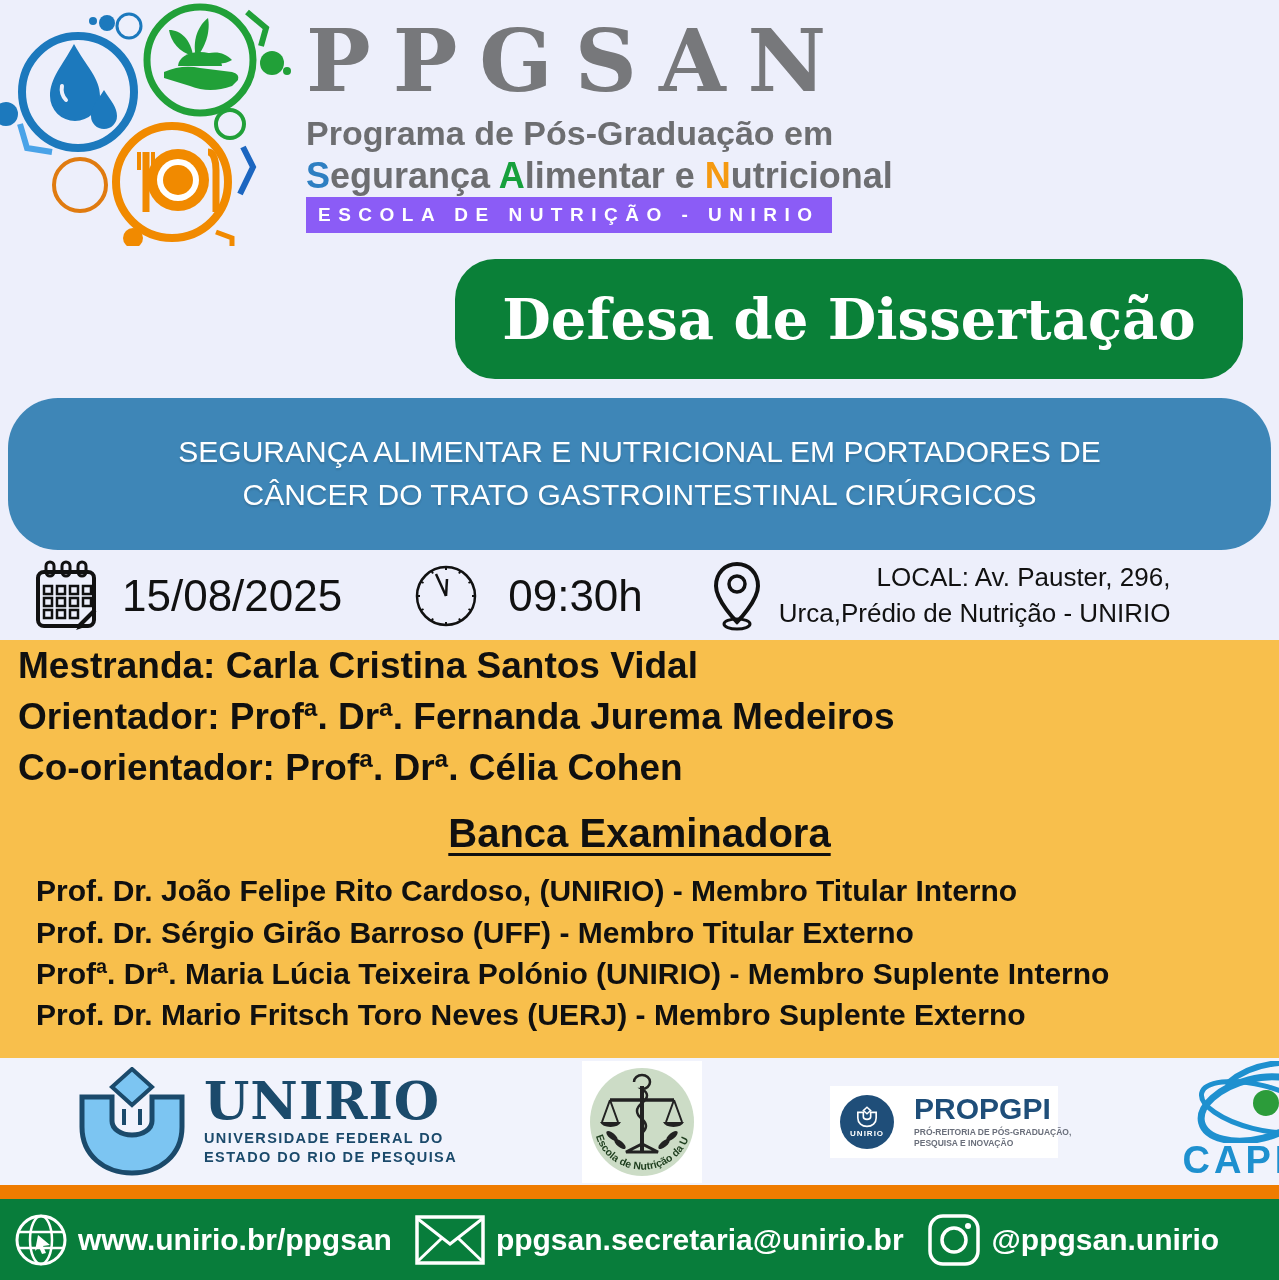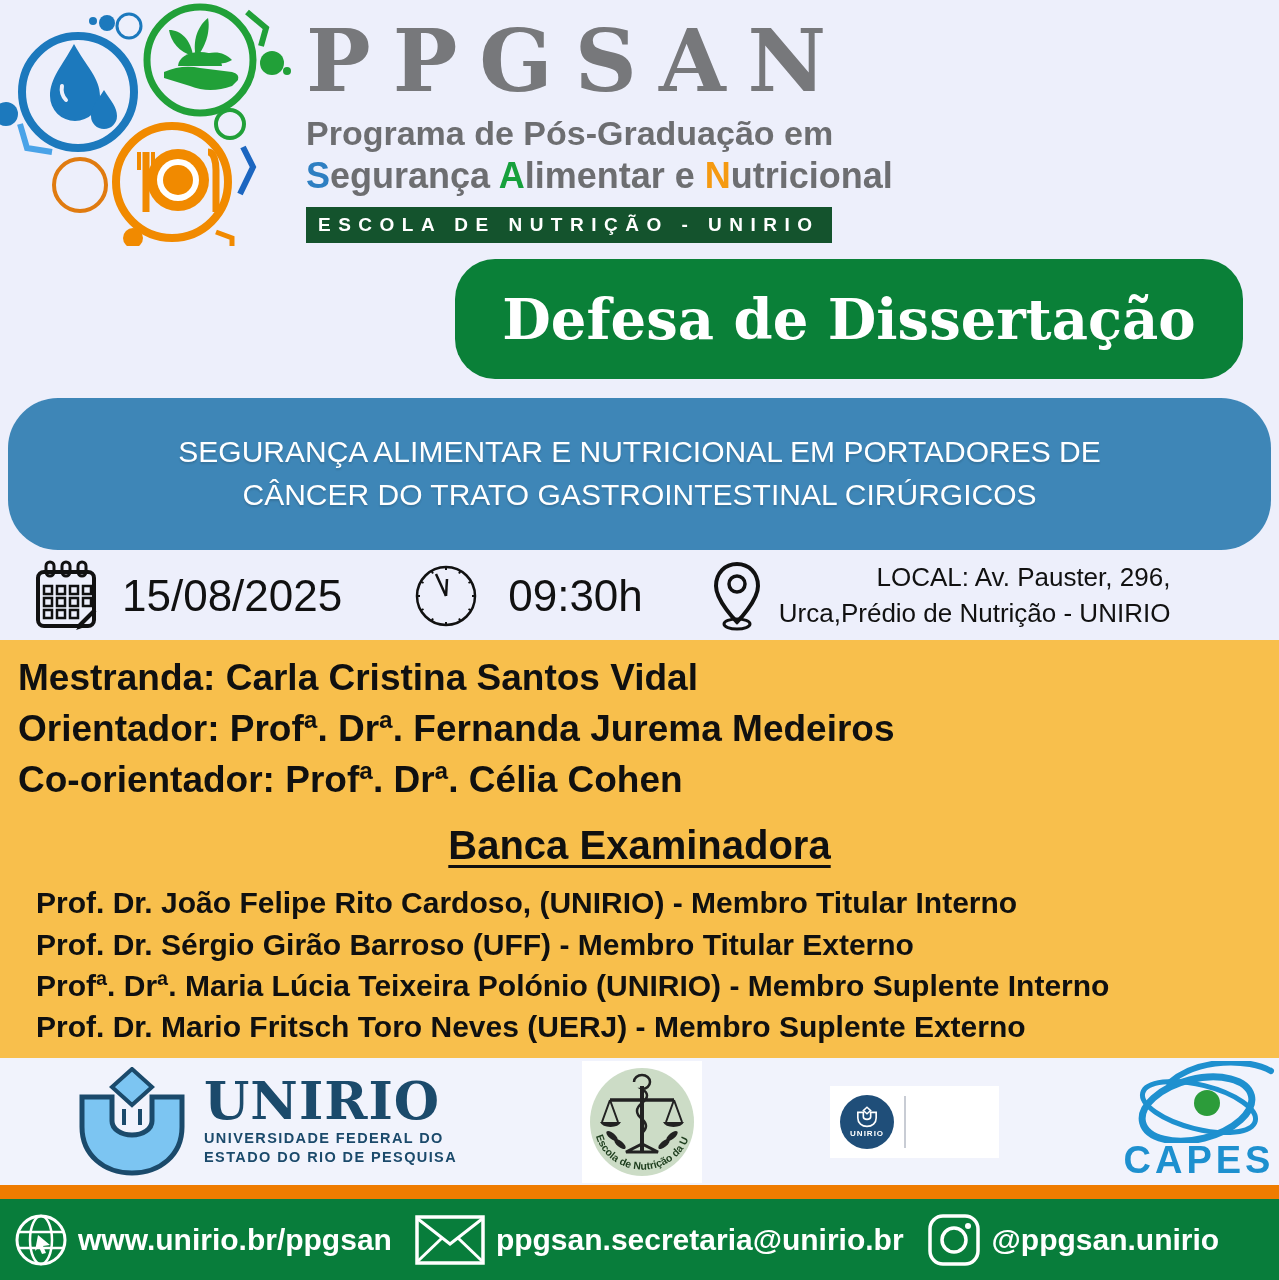--- a/index.html
+++ b/index.html
@@ -13,21 +13,21 @@
   .brand-title{
     font-family:"DejaVu Serif",serif;font-weight:bold;color:#77787b;
     font-size:86px;letter-spacing:22px;line-height:1.05;margin:0;white-space:nowrap;
   }
   .brand-sub1{font-weight:bold;color:#6d6e71;font-size:34px;margin-top:8px;white-space:nowrap;}
   .brand-sub2{font-weight:bold;color:#6d6e71;font-size:36px;margin-top:2px;white-space:nowrap;}
   .brand-sub2 .c-blue{color:#2e7fc2;}
   .brand-sub2 .c-green{color:#16a03c;}
   .brand-sub2 .c-orange{color:#f59a11;}
   .school-bar{
-    margin-top:10px;background:#14532d;color:#ffffff;font-weight:bold;
+    margin-top:0;background:#8b5cf6;color:#ffffff;font-weight:bold;
     font-size:19px;letter-spacing:7.5px;padding:7px 12px;width:fit-content;white-space:nowrap;
   }
   
   .defesa-banner{
     position:absolute;left:455px;top:259px;width:788px;height:120px;
     background:#0a8038;border-radius:40px;display:flex;align-items:center;justify-content:center;
   }
   .defesa-banner span{
     font-family:"DejaVu Serif",serif;font-weight:bold;color:#ffffff;font-size:56px;white-space:nowrap;
   }
@@ -52,21 +52,21 @@
   .g-date .info-text{margin-left:22px;}
   .g-time{margin-left:72px;}
   .g-time .info-text{margin-left:30px;}
   .g-loc{margin-left:68px;}
   .loc-text{margin-left:16px;font-size:26px;color:#111;text-align:right;line-height:1.35;}
   
   .highlight{
     position:absolute;left:0;top:640px;width:1279px;height:418px;
     background:#f8bf4c;color:#101010;padding:0;box-sizing:border-box;
   }
-  .people{padding:12px 18px 0 18px;}
+  .people{padding:0 18px 0 18px;}
   .people div{font-weight:bold;font-size:37px;line-height:1.38;white-space:nowrap;}
   .banca-title{
     text-align:center;font-weight:bold;font-size:40px;margin-top:18px;margin-bottom:14px;
     text-decoration:underline;text-underline-offset:6px;text-decoration-thickness:3px;
   }
   .banca-members{padding:0 36px;}
   .banca-members div{font-weight:bold;font-size:30px;line-height:1.38;white-space:nowrap;}
   
   .logos-row{
     position:absolute;left:0;top:1058px;width:1279px;height:127px;background:#f1f3fc;
@@ -283,20 +283,27 @@
 
     <div class="propgpi-box">
       <div class="propgpi-badge">
         <svg width="22" height="22" viewBox="0 0 120 110">
           <polygon points="60,2 80,20 60,38 40,20" fill="none" stroke="#ffffff" stroke-width="8"></polygon>
           <path d="M10,30 h30 v24 c0,8 9,14 20,14 s20,-6 20,-14 v-24 h30 v30 c0,28 -22,46 -50,46 s-50,-18 -50,-46 z" fill="none" stroke="#ffffff" stroke-width="9"></path>
         </svg>
         <span class="badge-label">UNIRIO</span>
       </div>
       <div class="propgpi-divider"></div>
+      <div>
+        <div class="propgpi-name">PROPGPI</div>
+        <div class="propgpi-sub">
+          <div>PRÓ-REITORIA DE PÓS-GRADUAÇÃO,</div>
+          <div>PESQUISA E INOVAÇÃO</div>
+        </div>
+      </div>
     </div>
 
     <div class="capes-logo">
       <svg width="160" height="82" viewBox="0 0 160 82">
         <path d="M50,22 C80,-4 130,-2 152,10" stroke="#1e90cf" stroke-width="6" fill="none" stroke-linecap="round"></path>
         <ellipse cx="78" cy="48" rx="56" ry="30" fill="none" stroke="#1e90cf" stroke-width="7" transform="rotate(-14 78 48)"></ellipse>
         <ellipse cx="80" cy="46" rx="58" ry="22" fill="none" stroke="#1e90cf" stroke-width="5" transform="rotate(14 80 46)"></ellipse>
         <circle cx="88" cy="42" r="13" fill="#2c9c3a"></circle>
       </svg>
       <div class="capes-name">CAPES</div>

